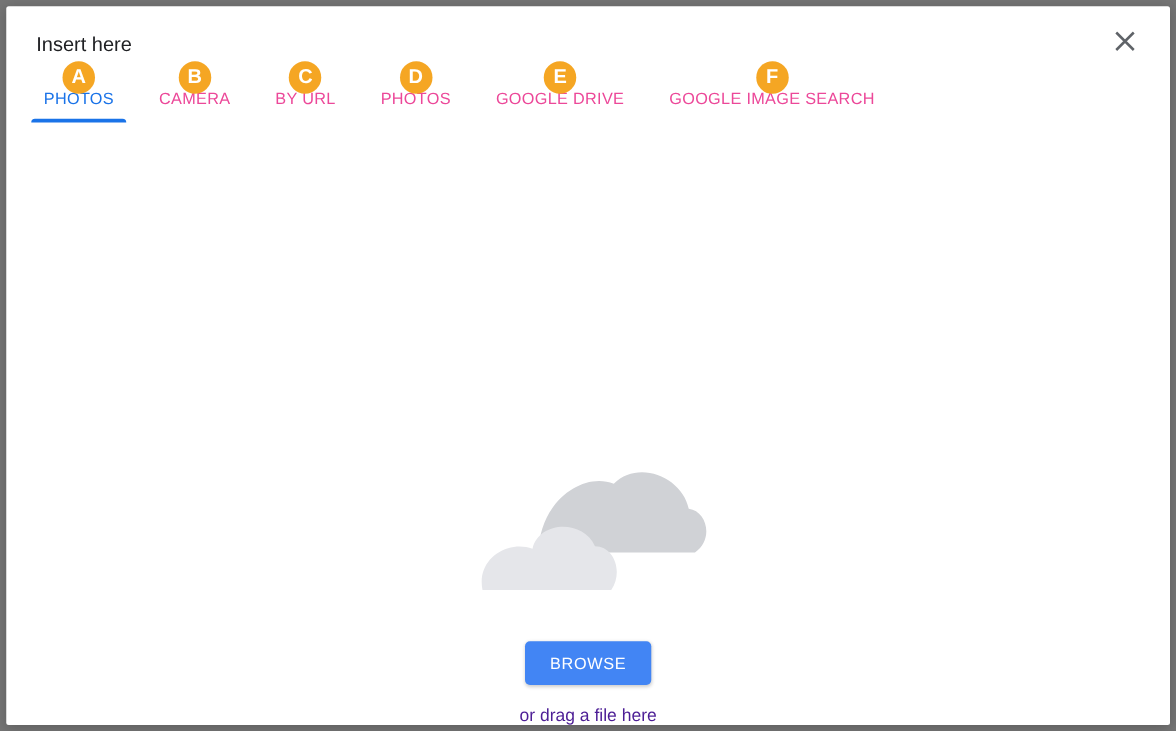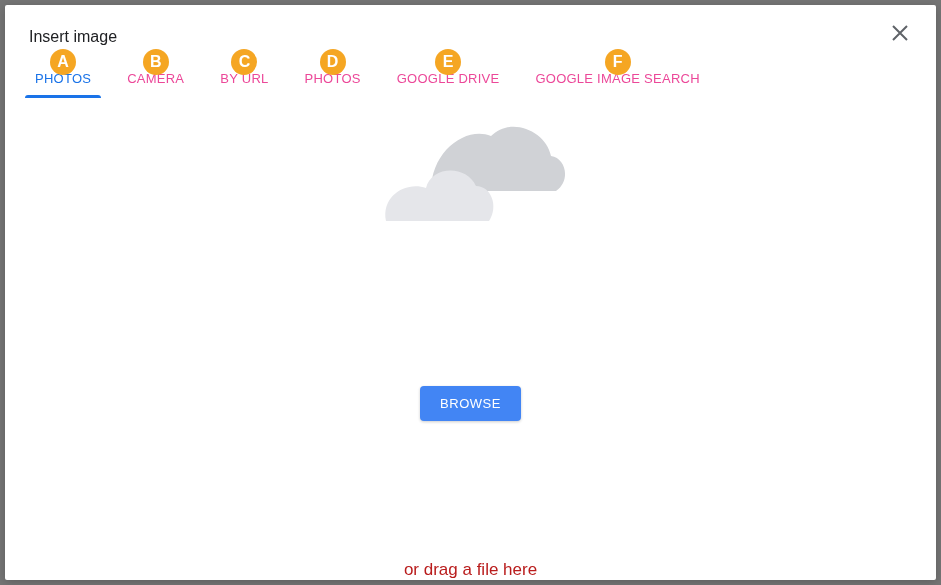--- a/index.html
+++ b/index.html
@@ -95,21 +95,21 @@
       font-size: 16px;
       display: flex;
       align-items: center;
       justify-content: center;
     }
     .content-area {
       flex: 1;
       display: flex;
       flex-direction: column;
       align-items: center;
-      justify-content: space-between;
+      justify-content: flex-end;
       gap: 16px;
     }
     .cloud-icon {
       width: 200px;
       height: 140px;
       position: relative;
       margin-bottom: 10px;
     }
     .browse-btn {
       background: #4285f4;
@@ -117,30 +117,30 @@
       border: none;
       padding: 10px 20px;
       font-size: 13px;
       font-weight: 500;
       letter-spacing: 0.5px;
       border-radius: 4px;
       cursor: pointer;
       box-shadow: 0 1px 3px rgba(0,0,0,0.2);
     }
     .drag-text {
-      color: #b91c1c;
-      font-size: 17px;
+      color: #4c1d95;
+      font-size: 14px;
     }
   </style>
 </head>
 <body>
 
 <div class="dialog">
   <div class="dialog-header">
-    <div class="dialog-title">Insert image</div>
+    <div class="dialog-title">Insert here</div>
     <div class="close-btn">
       <svg width="16" height="16" viewBox="0 0 16 16">
         <path d="M1 1 L15 15 M15 1 L1 15" stroke="#5f6368" stroke-width="2" fill="none"></path>
       </svg>
     </div>
   </div>
 
   <div class="tabs">
     <div class="tab active">
       <div class="badge">A</div>

